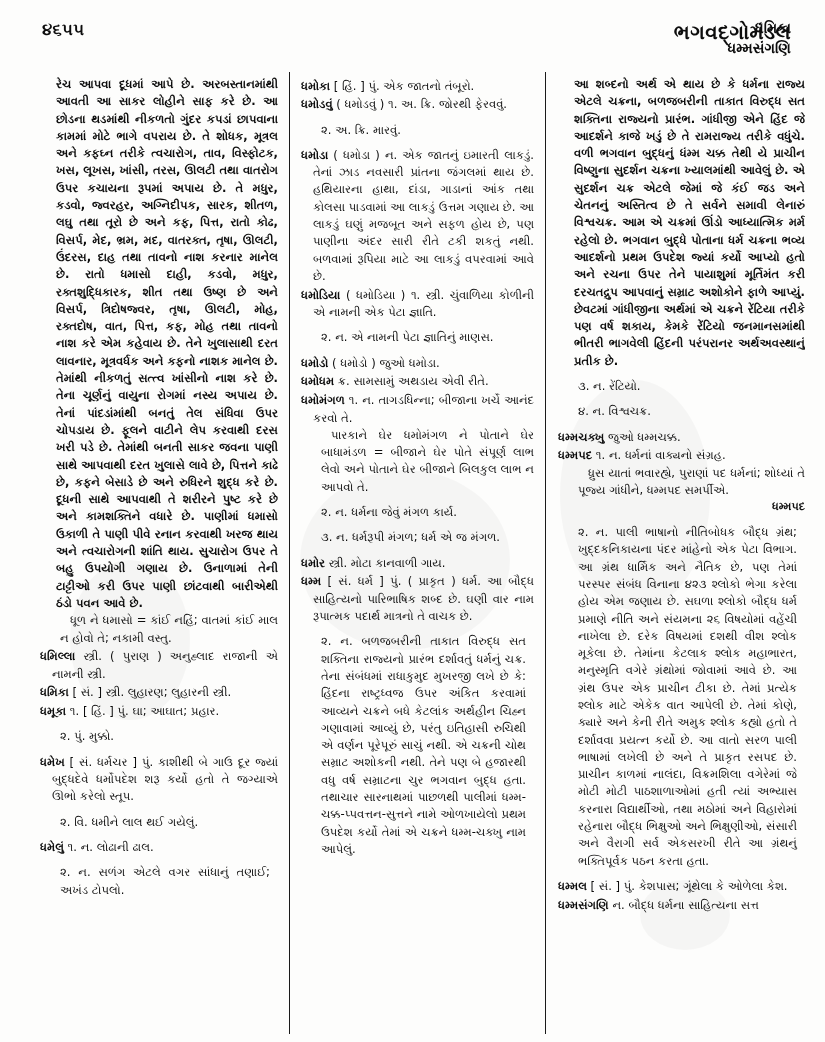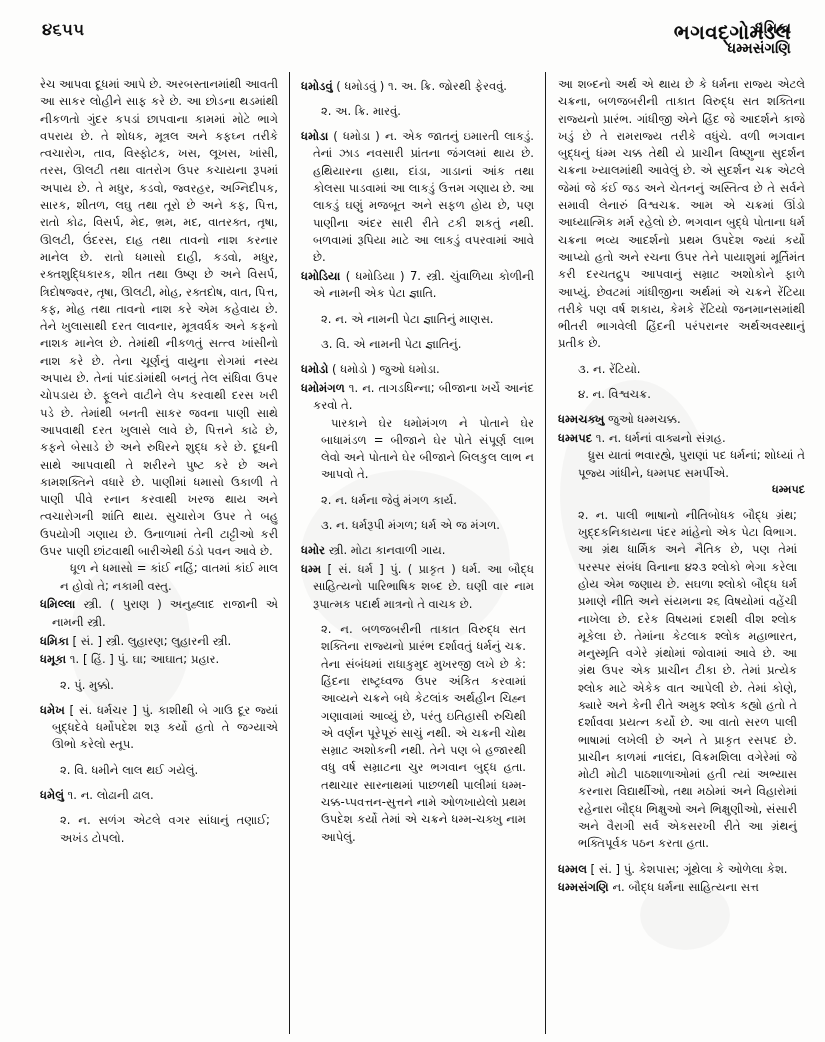--- a/index.html
+++ b/index.html
@@ -90,22 +90,23 @@
   .rule {
     flex: 0 0 1px;
     width: 1px;
     background: #1a1a1a;
     align-self: stretch;
     margin-top: -4px;
   }
 
   
   .para {
-    margin: 0 0 0 0;
+    margin: 0 0 0 16px;
     text-indent: 0;
+    font-weight: bold;
   }
 
   .entry {
     margin: 1.5px 0 0 0;
     padding-left: 12px;
     text-indent: -12px;
   }
 
   .sense {
     margin: 8px;
@@ -178,27 +179,28 @@
         <p class="entry"><span class="hw">ધમિકા</span><span> [ સં. ] સ્ત્રી. લુહારણ; લુહારની સ્ત્રી.</span></p>
         <p class="entry"><span class="hw">ધમૂકા</span><span> ૧. [ હિં. ] પું. ઘા; આઘાત; પ્રહાર.</span></p>
         <p class="sense">૨. પું. મુક્કો.</p>
         <p class="entry"><span class="hw">ધમેખ</span><span> [ સં. ધર્મચર ] પું. કાશીથી બે ગાઉ દૂર જ્યાં બુદ્ધદેવે ધર્મોપદેશ શરૂ કર્યો હતો તે જગ્યાએ ઊભો કરેલો સ્તૂપ.</span></p>
         <p class="sense">૨. વિ. ધમીને લાલ થઈ ગયેલું.</p>
         <p class="entry"><span class="hw">ધમેલું</span><span> ૧. ન. લોઢાની ઢાલ.</span></p>
         <p class="sense">૨. ન. સળંગ એટલે વગર સાંધાનું તણાઈ; અખંડ ટોપલો.</p>
       </div>
     <div class="rule"></div>
     <div class="col col-2">
+        <p class="entry"><span class="hw">ધમોકા</span><span> [ હિં. ] પું. એક જાતનો તંબૂરો.</span></p>
         <p class="entry"><span class="hw">ધમોડવું</span><span> ( ધમોડવું ) ૧. અ. ક્રિ. જોરથી ફેરવવું.</span></p>
         <p class="sense">૨. અ. ક્રિ. મારવું.</p>
         <p class="entry"><span class="hw">ધમોડા</span><span> ( ધમોડા ) ન. એક જાતનું ઇમારતી લાકડું. તેનાં ઝાડ નવસારી પ્રાંતના જંગલમાં થાય છે. હથિયારના હાથા, દાંડા, ગાડાનાં આંક તથા કોલસા પાડવામાં આ લાકડું ઉત્તમ ગણાય છે. આ લાકડું ઘણું મજબૂત અને સફળ હોય છે, પણ પાણીના અંદર સારી રીતે ટકી શકતું નથી. બળવામાં રૂપિયા માટે આ લાકડું વપરવામાં આવે છે.</span></p>
-        <p class="entry"><span class="hw">ધમોડિયા</span><span> ( ધમોડિયા ) 7. સ્ત્રી. ચુંવાળિયા કોળીની એ નામની એક પેટા જ્ઞાતિ.</span></p>
+        <p class="entry"><span class="hw">ધમોડિયા</span><span> ( ધમોડિયા ) ૧. સ્ત્રી. ચુંવાળિયા કોળીની એ નામની એક પેટા જ્ઞાતિ.</span></p>
         <p class="sense">૨. ન. એ નામની પેટા જ્ઞાતિનું માણસ.</p>
-        <p class="sense">૩. વિ. એ નામની પેટા જ્ઞાતિનું.</p>
         <p class="entry"><span class="hw">ધમોડો</span><span> ( ધમોડો ) જુઓ ધમોડા.</span></p>
+        <p class="entry"><span class="hw">ધમોધમ</span><span> ક્ર. સામસામું અથડાય એવી રીતે.</span></p>
         <p class="entry"><span class="hw">ધમોમંગળ</span><span> ૧. ન. તાગડધિન્ના; બીજાના ખર્ચે આનંદ કરવો તે.</span></p>
         <p class="quote">પારકાને ઘેર ધમોમંગળ ને પોતાને ઘેર બાધામંડળ = બીજાને ઘેર પોતે સંપૂર્ણ લાભ લેવો અને પોતાને ઘેર બીજાને બિલકુલ લાભ ન આપવો તે.</p>
         <p class="sense">૨. ન. ધર્મના જેવું મંગળ કાર્ય.</p>
         <p class="sense">૩. ન. ધર્મરૂપી મંગળ; ધર્મ એ જ મંગળ.</p>
         <p class="entry"><span class="hw">ધમોર</span><span> સ્ત્રી. મોટા કાનવાળી ગાય.</span></p>
         <p class="entry"><span class="hw">ધમ્મ</span><span> [ સં. ધર્મ ] પું. ( પ્રાકૃત ) ધર્મ. આ બૌદ્ધ સાહિત્યનો પારિભાષિક શબ્દ છે. ઘણી વાર નામ રૂપાત્મક પદાર્થ માત્રનો તે વાચક છે.</span></p>
         <p class="sense">૨. ન. બળજબરીની તાકાત વિરુદ્ધ સત શક્તિના રાજ્યનો પ્રારંભ દર્શાવતું ધર્મનું ચક્ર. તેના સંબંધમાં રાધાકુમુદ મુખરજી લખે છે કે: હિંદના રાષ્ટ્રધ્વજ ઉપર અંકિત કરવામાં આવ્યને ચક્રને બધે કેટલાંક અર્થહીન ચિહ્ન ગણાવામાં આવ્યું છે, પરંતુ ઇતિહાસી રુચિથી એ વર્ણન પૂરેપૂરું સાચું નથી. એ ચક્રની ચોથ સમ્રાટ અશોકની નથી. તેને પણ બે હજારથી વધુ વર્ષ સમ્રાટના ચુર ભગવાન બુદ્ધ હતા. તથાચાર સારનાથમાં પાછળથી પાલીમાં ધમ્મ-ચક્ક-પ્પવત્તન-સુત્તને નામે ઓળખાયેલો પ્રથમ ઉપદેશ કર્યો તેમાં એ ચક્રને ધમ્મ-ચક્ખુ નામ આપેલું.</p>
       </div>
     <div class="rule"></div>
     <div class="col col-3">

